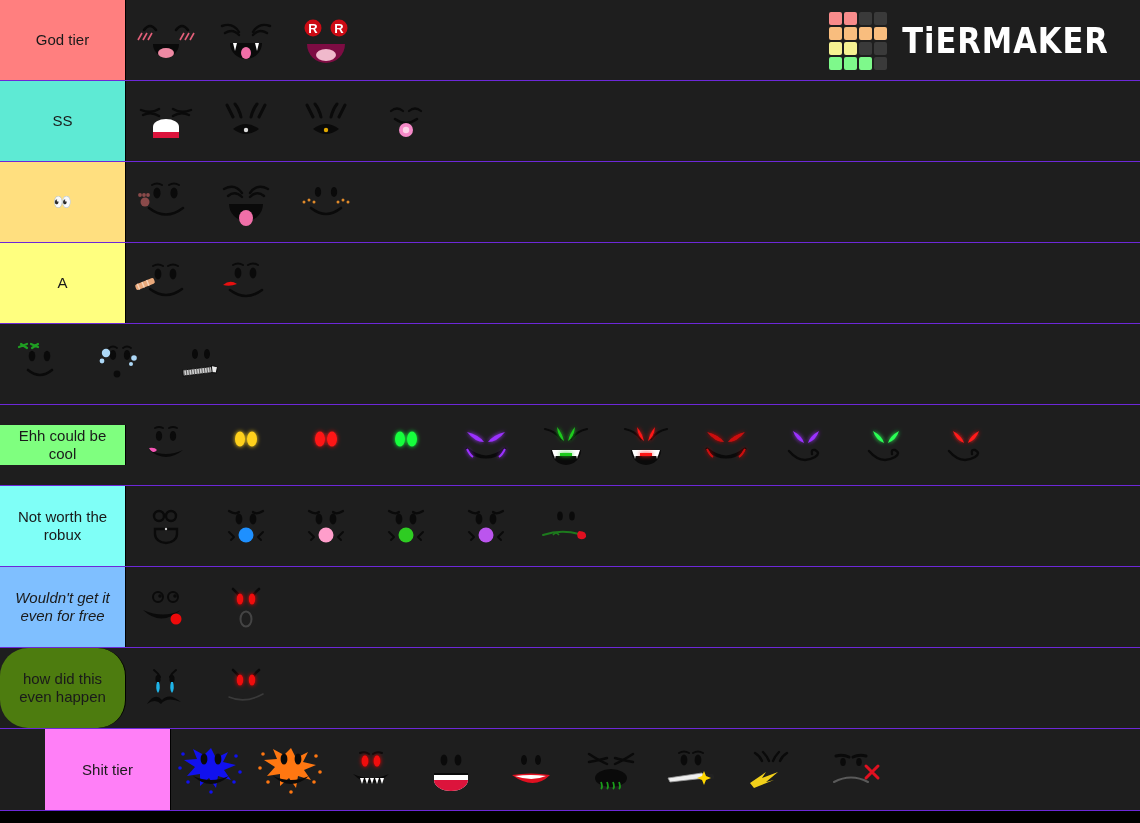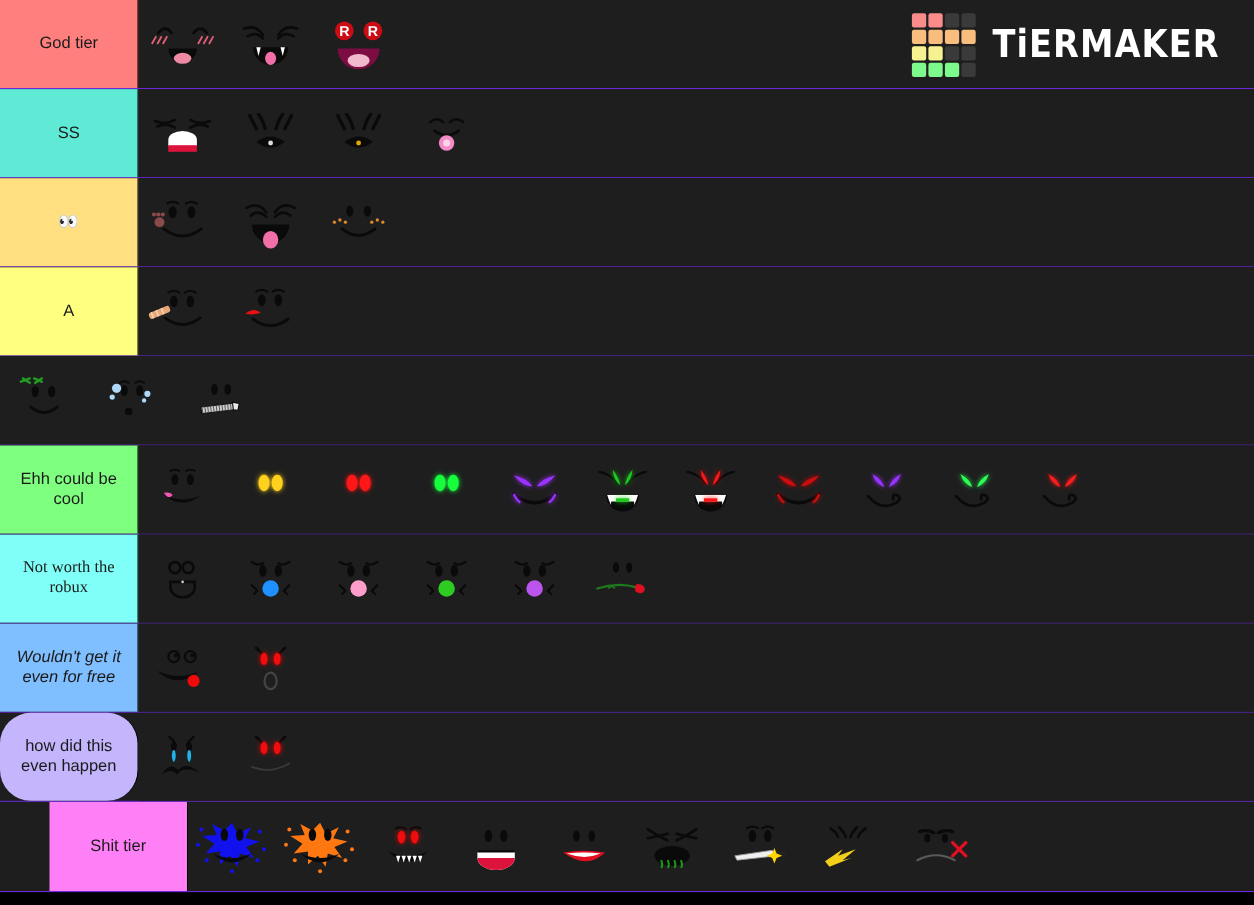--- a/index.html
+++ b/index.html
@@ -279,21 +279,21 @@
               <line x1="37.2" y1="32" x2="37.2" y2="38" stroke="#555" stroke-width="0.9"></line>
               <line x1="39.8" y1="32" x2="39.8" y2="38" stroke="#555" stroke-width="0.9"></line>
               <line x1="42.400000000000006" y1="32" x2="42.400000000000006" y2="38" stroke="#555" stroke-width="0.9"></line>
               <line x1="45" y1="32" x2="45" y2="38" stroke="#555" stroke-width="0.9"></line>
               <path d="M47 31 L53 33 L51 39 L47 38 Z" fill="#e8e8e8" stroke="#0a0a0a" stroke-width="1"></path>
             </g>
           </svg>
         </div>
       </div>
     </div>
-    <div class="tier-row" style="height: 81px;">
+    <div class="tier-row" style="height: 81px; align-items: center;">
       <div class="tier-label" style="background: rgb(127, 255, 127);">Ehh could be cool</div>
       <div class="tier-items">
         <div class="item">
           <svg width="70" height="56" viewBox="0 0 70 56">
             <ellipse cx="28" cy="19" rx="3.2" ry="5" fill="#0a0a0a"></ellipse>
             <ellipse cx="42" cy="19" rx="3.2" ry="5" fill="#0a0a0a"></ellipse>
             <path d="M24 11 Q28 9 32 11" stroke="#0a0a0a" stroke-width="1.8" fill="none" stroke-linecap="round"></path>
             <path d="M38 11 Q42 9 46 11" stroke="#0a0a0a" stroke-width="1.8" fill="none" stroke-linecap="round"></path>
             <path d="M18 33 Q35 47 52 33 Q35 41 18 33 Z" fill="#0a0a0a"></path>
             <path d="M18 31 Q22 38 26 33 Q24 30 18 31 Z" fill="#f455b4"></path>
@@ -502,21 +502,21 @@
             </g>
             <g filter="url(#gl9)">
               <path d="M22 14 Q31 19 33 26 Q25 23 22 14 Z" fill="#ff1a1a"></path>
               <path d="M48 14 Q39 19 37 26 Q45 23 48 14 Z" fill="#ff1a1a"></path>
             </g>
           </svg>
         </div>
       </div>
     </div>
     <div class="tier-row" style="height: 81px;">
-      <div class="tier-label" style="background: rgb(127, 255, 247); font-family: Liberation Serif, serif;">Not worth the robux</div>
+      <div class="tier-label" style="background: rgb(127, 255, 247);">Not worth the robux</div>
       <div class="tier-items">
         <div class="item">
           <svg width="70" height="56" viewBox="0 0 70 56">
             <circle cx="28" cy="18" r="5" fill="none" stroke="#0a0a0a" stroke-width="2.4"></circle>
             <circle cx="40" cy="18" r="5" fill="none" stroke="#0a0a0a" stroke-width="2.4"></circle>
             <path d="M24 31 H46 V36 A11 9 0 0 1 24 36 Z" fill="none" stroke="#0a0a0a" stroke-width="2.4"></path>
             <circle cx="35" cy="31" r="1.2" fill="#ccc"></circle>
           </svg>
         </div>
         <div class="item">
@@ -605,21 +605,21 @@
             </g>
             <g filter="url(#gl10)">
               <ellipse cx="29" cy="20" rx="3.2" ry="5.6" fill="#f00a0a"></ellipse>
               <ellipse cx="41" cy="20" rx="3.2" ry="5.6" fill="#f00a0a"></ellipse>
             </g>
           </svg>
         </div>
       </div>
     </div>
     <div class="tier-row" style="height: 81px;">
-      <div class="tier-label" style="background: #c4b5fd; border-radius: 28px;">how did this even happen</div>
+      <div class="tier-label" style="background: #4d7c0f; border-radius: 28px;">how did this even happen</div>
       <div class="tier-items">
         <div class="item">
           <svg width="70" height="56" viewBox="0 0 70 56">
             <path d="M23 10 Q27 13 29 17" stroke="#0a0a0a" stroke-width="2" fill="none" stroke-linecap="round"></path>
             <path d="M45 10 Q41 13 39 17" stroke="#0a0a0a" stroke-width="2" fill="none" stroke-linecap="round"></path>
             <ellipse cx="27" cy="19" rx="2.6" ry="4" fill="#0a0a0a"></ellipse>
             <ellipse cx="41" cy="19" rx="2.6" ry="4" fill="#0a0a0a"></ellipse>
             <path d="M26 22 Q24 29 27 33 Q30 29 28 22 Z" fill="#1eb4e8"></path>
             <path d="M40 22 Q38 29 41 33 Q44 29 42 22 Z" fill="#1eb4e8"></path>
             <path d="M16 44 Q24 32 31 40 Q38 32 50 42 Q36 36 30 44 Q24 38 16 44 Z" fill="#0a0a0a"></path>

